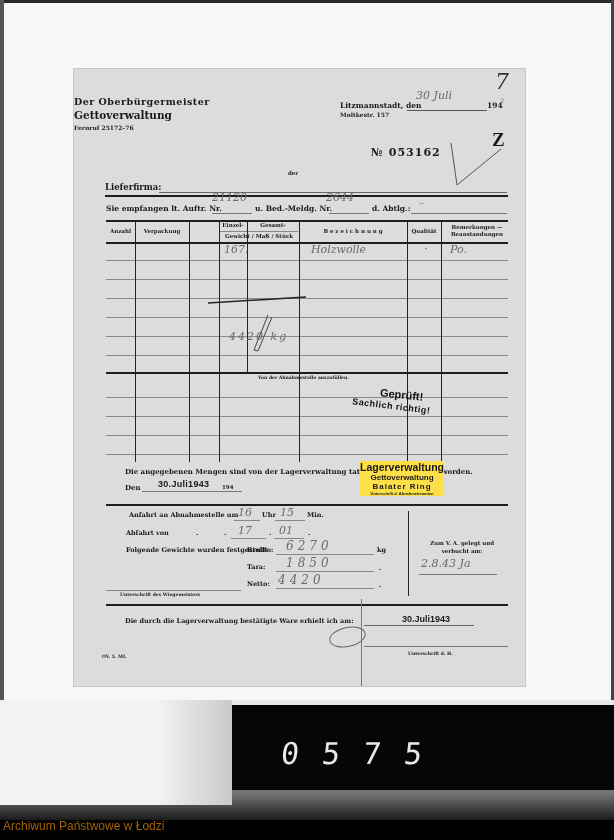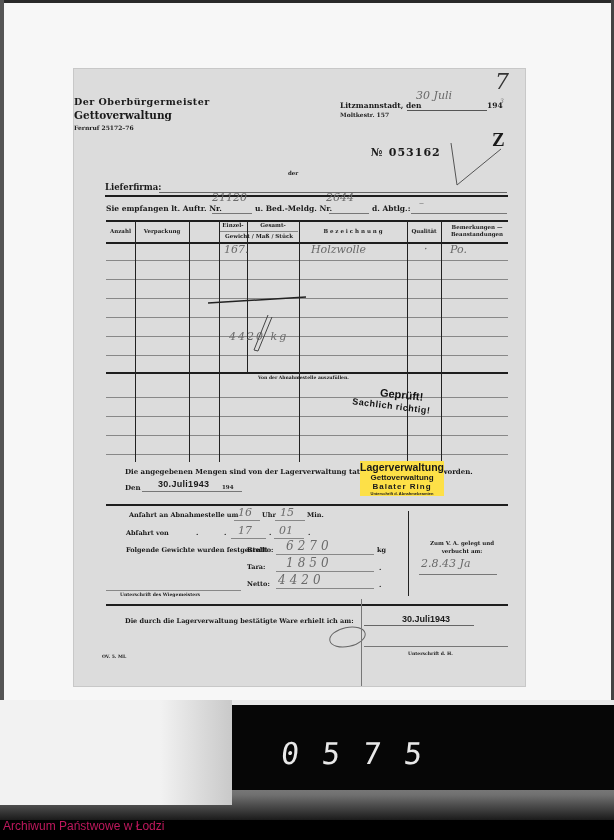--- a/index.html
+++ b/index.html
@@ -111,21 +111,21 @@
     
     .film-grey { position: absolute; left: 0; top: 700px; width: 614px; height: 120px;
       background: linear-gradient(to bottom, #e8e8e8 0px, #e8e8e8 10px, #b8b8b8 40px, #707070 95px, #1b1b1b 120px); }
     .film-white { position: absolute; left: 0; top: 700px; width: 232px; height: 105px;
       background: linear-gradient(to right, #f2f2f2 0, #f2f2f2 160px, #c9c9c9 232px); }
     .film-black { position: absolute; left: 232px; top: 705px; width: 382px; height: 85px; background: #060606; }
     .counter { position: absolute; left: 281px; top: 736px; font-family: "DejaVu Sans Mono", monospace;
       font-size: 30px; color: #e8e8e8; letter-spacing: 23px; font-weight: normal; transform: skewX(-6deg); }
     .footer-bar { position: absolute; left: 0; top: 820px; width: 614px; height: 20px; background: #000; }
     .archive { position: absolute; left: 3px; top: 819px; font-family: "Liberation Sans", sans-serif;
-      font-size: 12px; color: #be185d; text-align: center; }
+      font-size: 12px; color: #a16207; text-align: center; }
   </style>
 </head>
 <body>
 
 <div class="scan-bg"></div>
 <div class="top-edge"></div>
 <div class="left-edge"></div>
 <div class="right-edge"></div>
 
 <div class="paper">

